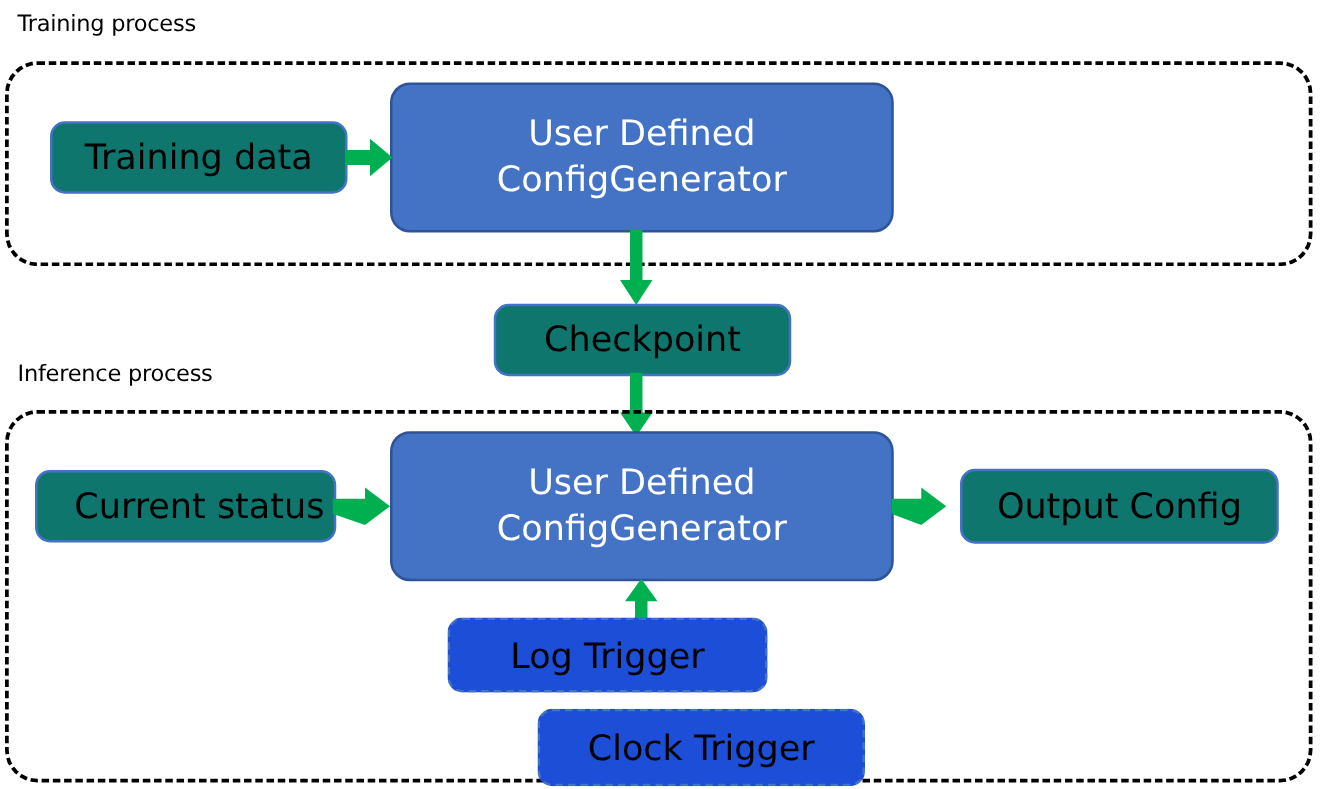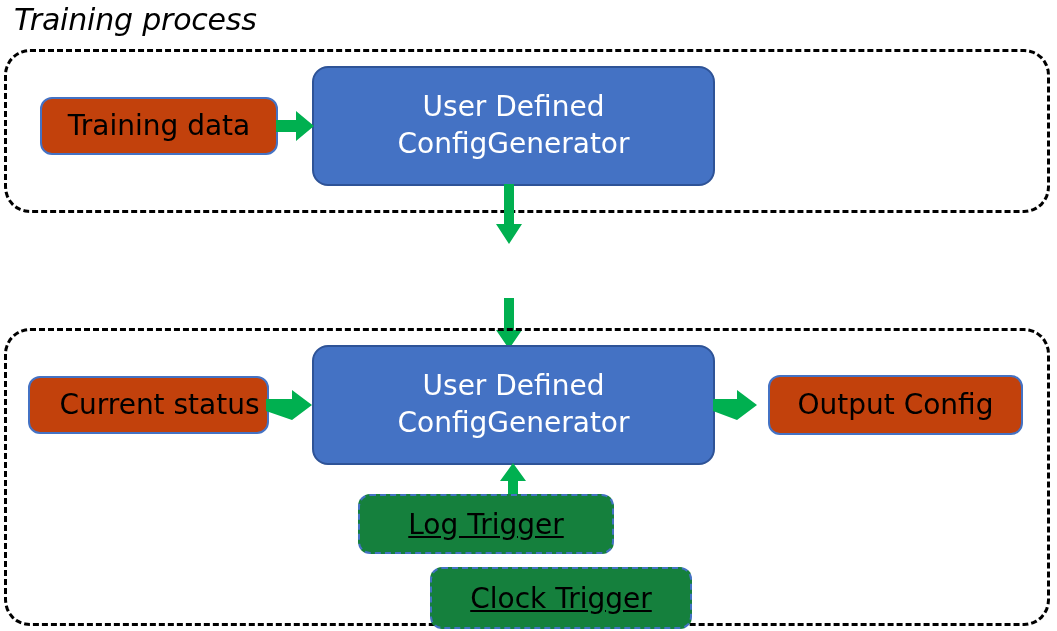--- a/index.html
+++ b/index.html
@@ -12,46 +12,45 @@
     width: 1057px;
     height: 631px;
     background: #ffffff;
     font-family: "DejaVu Sans", "Liberation Sans", sans-serif;
     overflow: hidden;
   }
 
   
   .section-title {
     position: absolute;
-    font-size: 30px;
+    font-size: 18px;
     line-height: 32px;
     color: #000000;
     white-space: nowrap;
     letter-spacing: -0.2px;
-    font-style: italic;
   }
   #training-title { left: 14px; top: 4px; }
   #inference-title { left: 14px; top: 284px; }
 
   
   .group-box {
     position: absolute;
     border: 3px dashed #000000;
     border-radius: 26px;
     box-sizing: border-box;
     background: transparent;
   }
   #training-group  { left: 4px;  top: 49px;  width: 1046px; height: 164px; }
   #inference-group { left: 4px;  top: 328px; width: 1046px; height: 298px; }
 
   
   .node {
     position: absolute;
     box-sizing: border-box;
-    background: #c2410c;
+    background: #0f766e;
     border: 2px solid #4472C4;
     border-radius: 12px;
     display: flex;
     align-items: center;
     justify-content: center;
     color: #000000;
     font-size: 28px;
     line-height: 1.15;
     white-space: nowrap;
   }
@@ -76,30 +75,29 @@
     line-height: 1.32;
     white-space: nowrap;
   }
   #train-generator-node { left: 312px; top: 66px;  width: 403px; height: 120px; }
   #infer-generator-node { left: 312px; top: 345px; width: 403px; height: 120px; }
 
   
   .node-trigger {
     position: absolute;
     box-sizing: border-box;
-    background: #15803d;
+    background: #1d4ed8;
     border: 2px dashed #4472C4;
     border-radius: 12px;
     display: flex;
     align-items: center;
     justify-content: center;
     color: #000000;
     font-size: 28px;
     white-space: nowrap;
-    text-decoration: underline;
   }
   #log-trigger-node   { left: 358px; top: 494px; width: 256px; height: 60px; z-index: 3; }
   #clock-trigger-node { left: 430px; top: 567px; width: 262px; height: 62px; z-index: 2; }
 
   
   .arrow { position: absolute; }
   .arrow svg { display: block; }
 
   #arrow-train-data    { left: 276px; top: 107px; }
   #arrow-train-down    { left: 495px; top: 184px; }
@@ -129,27 +127,29 @@
       <polygon points="0,13 20,13 20,4 38,19 20,34 20,25 0,25" fill="#00B050"></polygon>
     </svg>
   </div>
 
   <div class="arrow" id="arrow-train-down">
     <svg width="28" height="62" viewBox="0 0 28 62">
       <polygon points="9,0 19,0 19,40 27,40 14,60 1,40 9,40" fill="#00B050"></polygon>
     </svg>
   </div>
 
+  <div class="node" id="checkpoint-node">Checkpoint</div>
 
   <div class="arrow" id="arrow-ckpt-down">
     <svg width="28" height="52" viewBox="0 0 28 52">
       <polygon points="9,0 19,0 19,32 27,32 14,51 1,32 9,32" fill="#00B050"></polygon>
     </svg>
   </div>
 
+  <div class="section-title" id="inference-title">Inference process</div>
 
   <div class="group-box" id="inference-group"></div>
 
   <div class="node" id="current-status-node">Current status</div>
 
   <div class="node-filled" id="infer-generator-node">
     <span>User Defined</span>
     <span>ConfigGenerator</span>
   </div>
 

